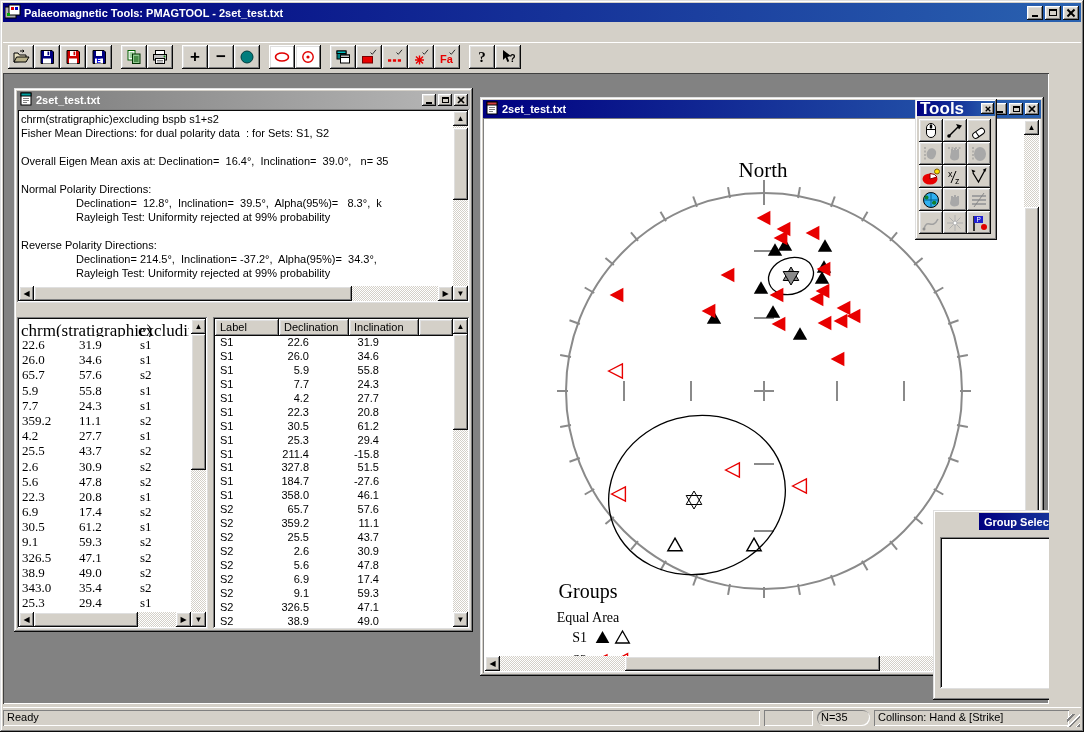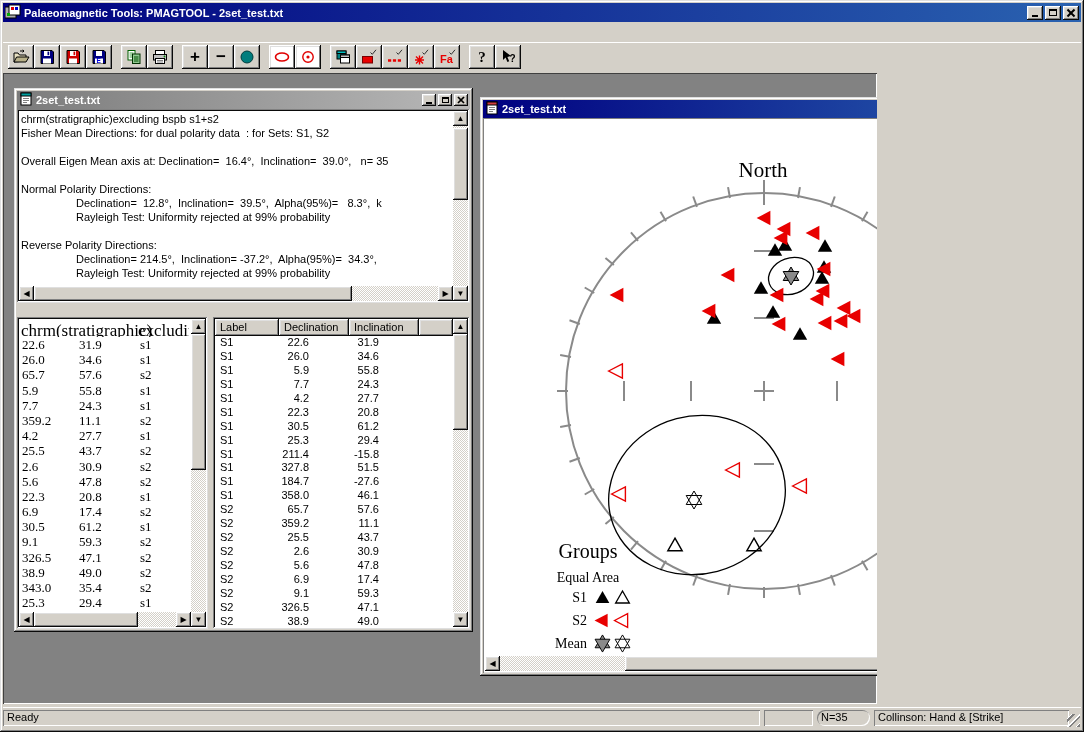--- a/index.html
+++ b/index.html
@@ -40,21 +40,21 @@
     box-shadow:inset 0 1px #fff;}
   .tgroup{display:flex;margin-right:9px;}
   .tbtn{width:26px;height:24px;display:flex;align-items:center;justify-content:center;
     box-shadow:inset -1px -1px #0a0a0a,inset 1px 1px #fff,inset -2px -2px #808080,inset 2px 2px #dfdfdf;background:#d4d0c8;}
   .tbtn.whiteface{background:#fff;}
   .tbtn svg{display:block;}
   .glyph{font-weight:bold;font-size:17px;line-height:16px;}
   .glyph.help{font-family:"Liberation Serif",serif;font-size:15px;}
 
   
-  #mdi{position:absolute;left:3px;top:73px;width:874px;height:631px;background:#828282;
+  #mdi{position:absolute;left:3px;top:73px;width:1046px;height:631px;background:#828282;
     box-shadow:inset 1px 1px #404040,inset -1px -1px #fff;overflow:hidden;}
 
   .child-titlebar{position:absolute;left:3px;top:3px;height:18px;display:flex;align-items:center;padding:0 2px;overflow:hidden;}
   .child-titlebar .t{color:#fff;font-weight:bold;margin-left:3px;flex:1;white-space:nowrap;overflow:hidden;}
   .tb-active{background:linear-gradient(90deg,#000080,#2a62b0);}
   .tb-inactive{background:linear-gradient(90deg,#7c7c7c,#b8b8b8);}
 
   
   .dither{background-color:#fff;background-image:
     linear-gradient(45deg,#d4d0c8 25%,transparent 25%,transparent 75%,#d4d0c8 75%),
@@ -107,31 +107,31 @@
   
   #plot-window{left:477px;top:24px;width:564px;height:579px;}
   #plot-window .child-titlebar{width:558px;}
   #plot-content{position:absolute;left:3px;top:21px;width:558px;height:555px;background:#fff;
     box-shadow:inset 1px 1px #808080,inset -1px -1px #dfdfdf;}
   #plot-area{position:absolute;left:2px;top:2px;width:539px;height:536px;overflow:hidden;background:#fff;}
   #plot-content .vsb{left:541px;top:2px;height:536px;}
   #plot-content .hsb{left:2px;top:538px;width:539px;}
   #plot-content .sb-corner{left:541px;top:538px;width:15px;height:15px;}
   #plot-legend{position:absolute;left:18px;top:420px;width:170px;font-family:"Liberation Serif",serif;}
-  #legend-title{font-size:20px;text-align:center;}
+  #legend-title{font-size:20px;text-align:center;margin-top:40px;}
   #legend-subtitle{font-size:14px;text-align:center;margin-top:7px;}
   .leg-row{display:flex;align-items:center;height:23px;}
   .leg-label{width:84px;text-align:right;font-size:14px;flex:none;}
   .leg-syms{display:flex;margin-left:6px;gap:1px;align-items:center;}
 
   
   #tools-palette{left:912px;top:26px;width:82px;height:141px;z-index:5;}
   #tools-palette .pal-title{position:absolute;left:2px;top:2px;width:78px;height:15px;
     background:linear-gradient(90deg,#000080,#2a62b0);display:flex;align-items:center;}
-  #tools-palette .pal-title .t{color:#fff;font-weight:bold;font-size:14px;margin-left:3px;flex:1;}
+  #tools-palette .pal-title .t{color:#fff;font-weight:bold;font-size:17px;margin-left:3px;flex:1;}
   .pal-x{width:13px;height:11px;margin-right:1px;display:flex;align-items:center;justify-content:center;
     box-shadow:inset -1px -1px #0a0a0a,inset 1px 1px #fff,inset -2px -2px #808080,inset 2px 2px #dfdfdf;background:#d4d0c8;}
   .pal-x .g-x{transform:scale(.65);}
   #tools-grid{position:absolute;left:4px;top:20px;display:grid;grid-template-columns:repeat(3,24px);grid-auto-rows:23px;}
   .pbtn{width:24px;height:23px;display:flex;align-items:center;justify-content:center;
     box-shadow:inset -1px -1px #0a0a0a,inset 1px 1px #fff,inset -2px -2px #808080,inset 2px 2px #dfdfdf;background:#d4d0c8;}
 
   
   #group-selection{left:930px;top:437px;width:140px;height:190px;z-index:6;}
   #group-selection .child-titlebar{width:134px;height:17px;}

